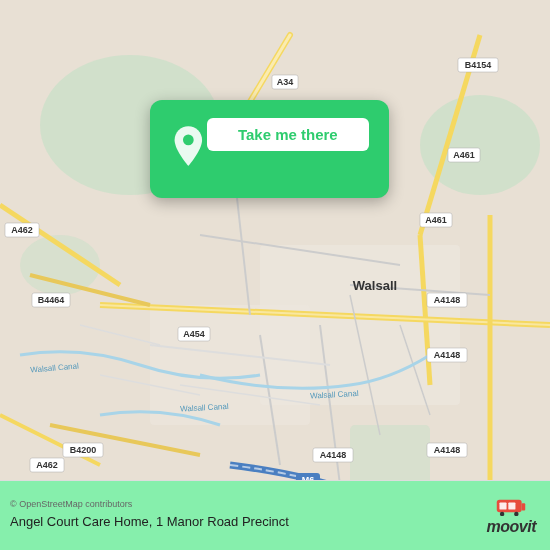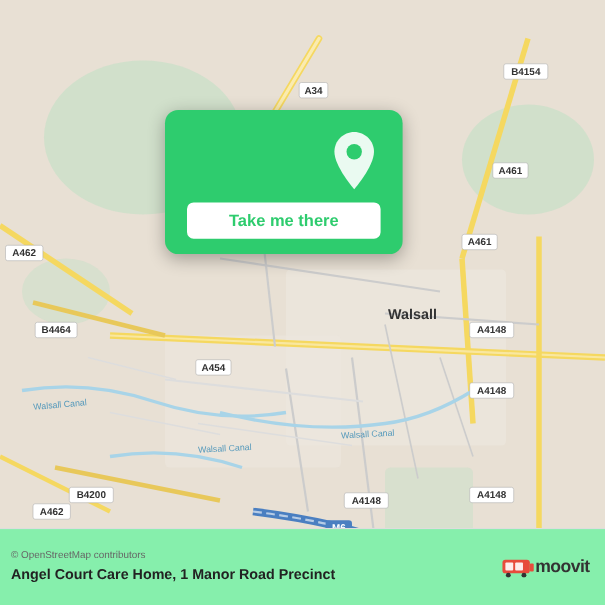--- a/index.html
+++ b/index.html
@@ -31,26 +31,25 @@
       inset: 0;
       width: 100%;
       height: 100%;
     }
 
     
     .location-card {
       position: absolute;
       top: 100px;
       left: 150px;
-      width: 216px;
+      width: 239px;
       background: #2ecc6e;
       border-radius: 12px;
       display: flex;
-      flex-direction: column;
-      align-items: flex-end;
+      align-items: flex-start;
       padding: 18px 20px 14px;
       cursor: pointer;
       box-shadow: 0 4px 15px rgba(0,0,0,0.3);
     }
 
     .pin-icon {
       width: 48px;
       height: 56px;
       margin-bottom: 10px;
     }
@@ -89,29 +88,31 @@
 
     .copyright-line {
       font-size: 9px;
       color: #666;
       margin-bottom: 4px;
     }
 
     .address-line {
       font-size: 13px;
       color: #222;
-      font-weight: 700;
+      font-weight: 400;
       line-height: 1.4;
     }
 
     .moovit-logo {
       display: flex;
+      flex-direction: column;
       align-items: center;
       margin-left: 10px;
       flex-shrink: 0;
+      font-style: italic;
     }
 
     .moovit-text {
       font-size: 16px;
       font-weight: bold;
       color: #333;
       letter-spacing: -0.5px;
     }
 
     .moovit-icon {

